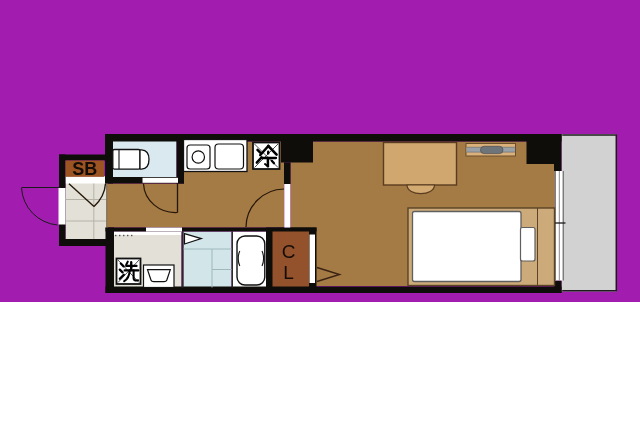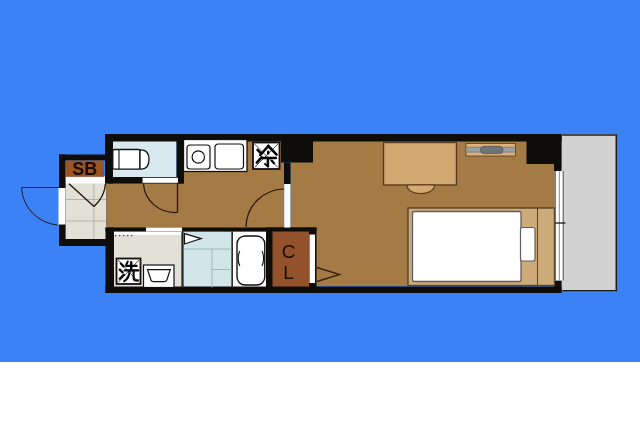--- a/index.html
+++ b/index.html
@@ -1,16 +1,16 @@
 <!DOCTYPE html>
 <html><head>
 <meta charset="utf-8">
 <style>
 html,body{margin:0;padding:0;background:#ffffff;}
-#c{position:relative;width:640px;height:362px;background:#3b82f6;overflow:hidden;}
+#c{position:relative;width:640px;height:302px;background:#a21caf;overflow:hidden;}
 svg{position:absolute;left:0;top:0;}
 text{font-family:"Liberation Sans",sans-serif;}
 </style>
 </head>
 <body>
 <div id="c">
 <svg width="640" height="427" viewBox="0 0 640 427">
 
   <rect x="561.5" y="134" width="55" height="157.5" fill="#d2d2d2"></rect>
   <path d="M562.2,134.9 H616.3 V290.8 H562.2" fill="none" stroke="#1c1c1c" stroke-width="1.5"></path>

